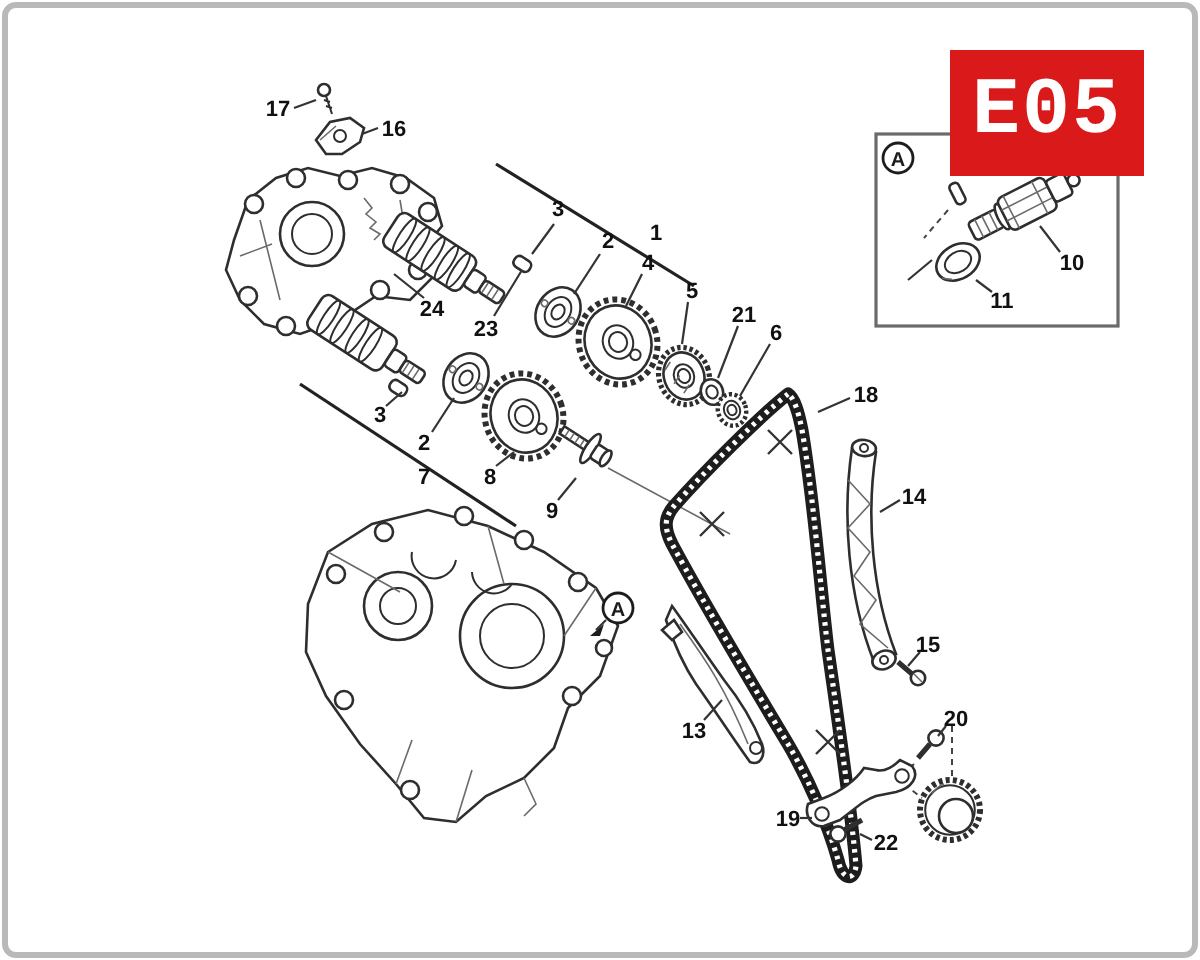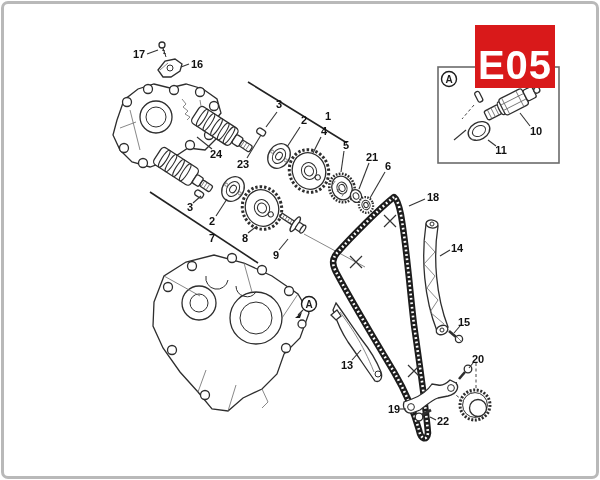--- a/index.html
+++ b/index.html
@@ -5,22 +5,22 @@
   :root{
     --accent:#d9191a; --line:#2e2e2e; --frame:#b9b9b9; --inset:#6b6b6b;
     --labeltxt:#111111; --badgetxt:#ffffff;
   }
   html,body{margin:0;padding:0;background:#ffffff;}
   .stage{position:relative;width:600px;height:480px;background:#ffffff;overflow:hidden;
          font-family:"Liberation Sans", sans-serif;}
   .frame{position:absolute;left:1px;top:1px;right:1px;bottom:1px;
          border:3px solid var(--frame);border-radius:7px;pointer-events:none;z-index:5;}
   svg.art{position:absolute;left:0;top:0;z-index:1;}
-  .code-badge{position:absolute;left:475px;top:25px;width:80px;height:63px;background:var(--accent);
-         display:flex;align-items:flex-end;justify-content:center;z-index:4;}
+  .code-badge{position:absolute;left:475px;top:25px;width:97px;height:63px;background:var(--accent);
+         display:flex;align-items:center;justify-content:center;z-index:4;font-family:Liberation Mono, monospace;}
   .code-badge span{color:var(--badgetxt);font-size:40px;font-weight:bold;letter-spacing:1px;}
   text.callout{font-size:11px;font-weight:bold;fill:var(--labeltxt);}
   text.marker{font-size:10px;font-weight:bold;fill:#1c1c1c;}
   .ln{stroke:#333;stroke-width:1.1;fill:none;}
   .grpln{stroke:#222;stroke-width:1.6;fill:none;}
   .art1{stroke:var(--line);stroke-width:1.3;fill:#ffffff;}
   .art1t{stroke:var(--line);stroke-width:1;fill:none;}
   .thin{stroke:#6a6a6a;stroke-width:.8;fill:none;}
   .dash{stroke:#444;stroke-width:1;fill:none;stroke-dasharray:3 2.5;}
 </style>

